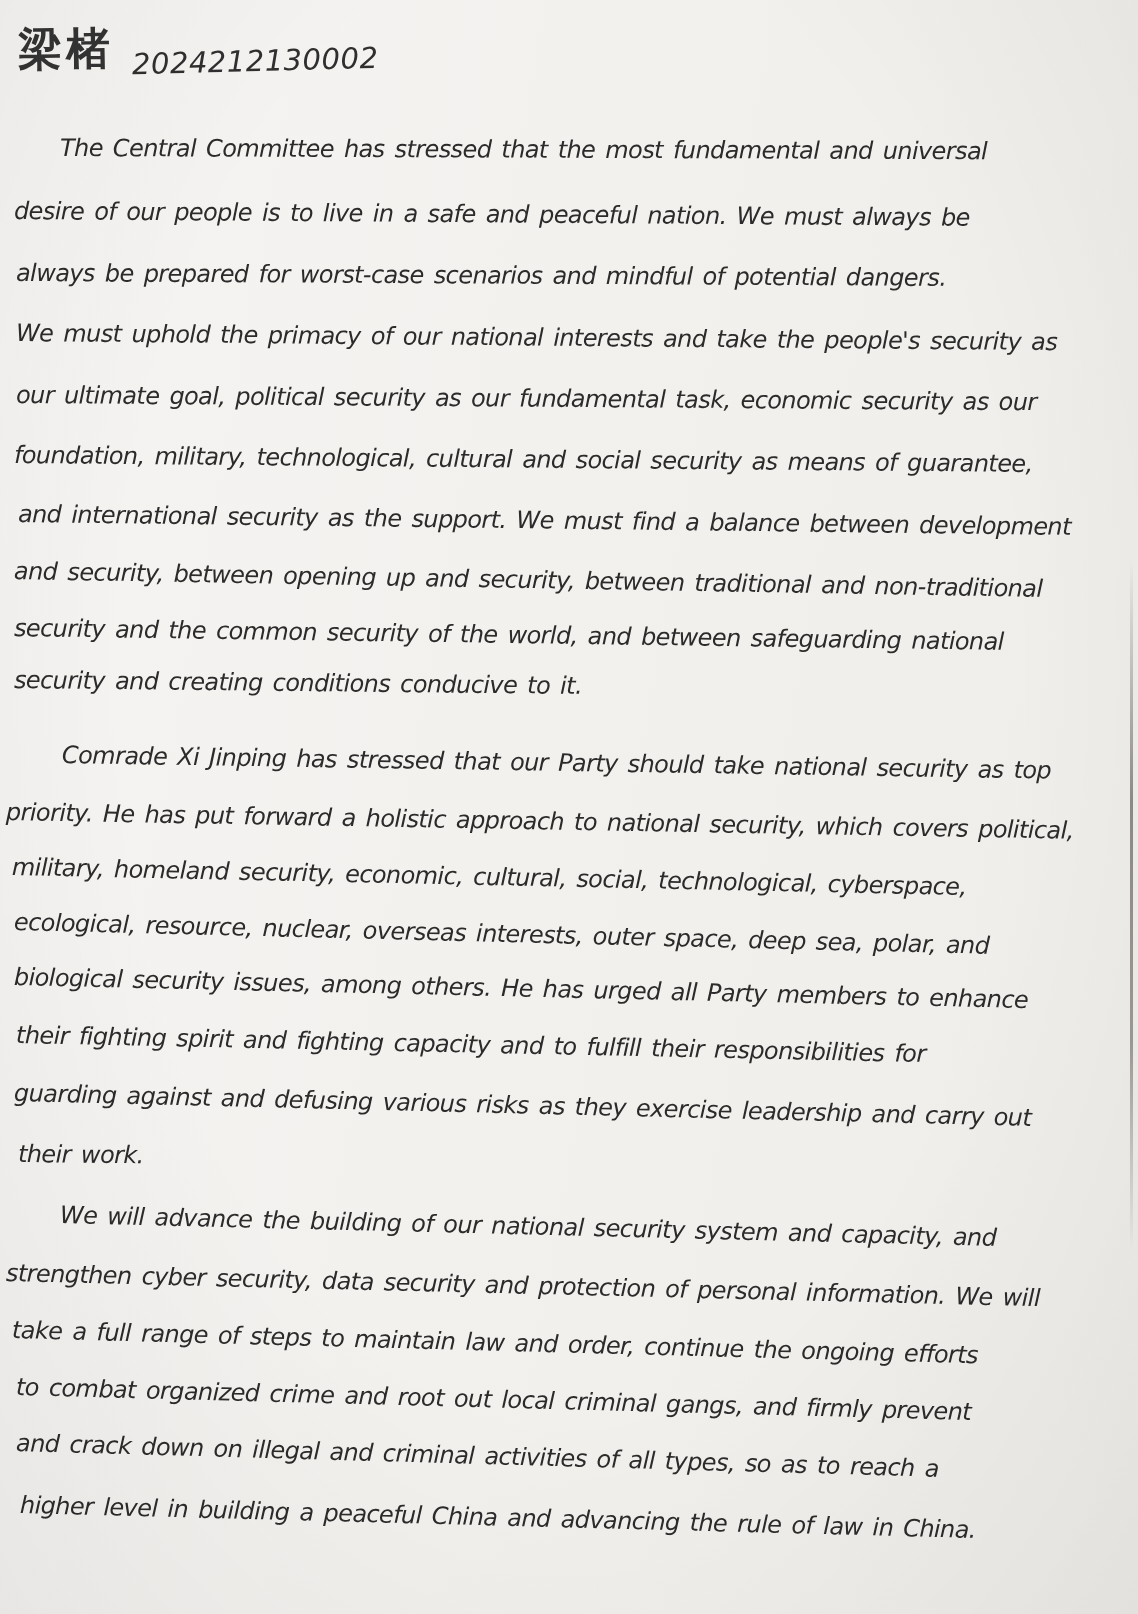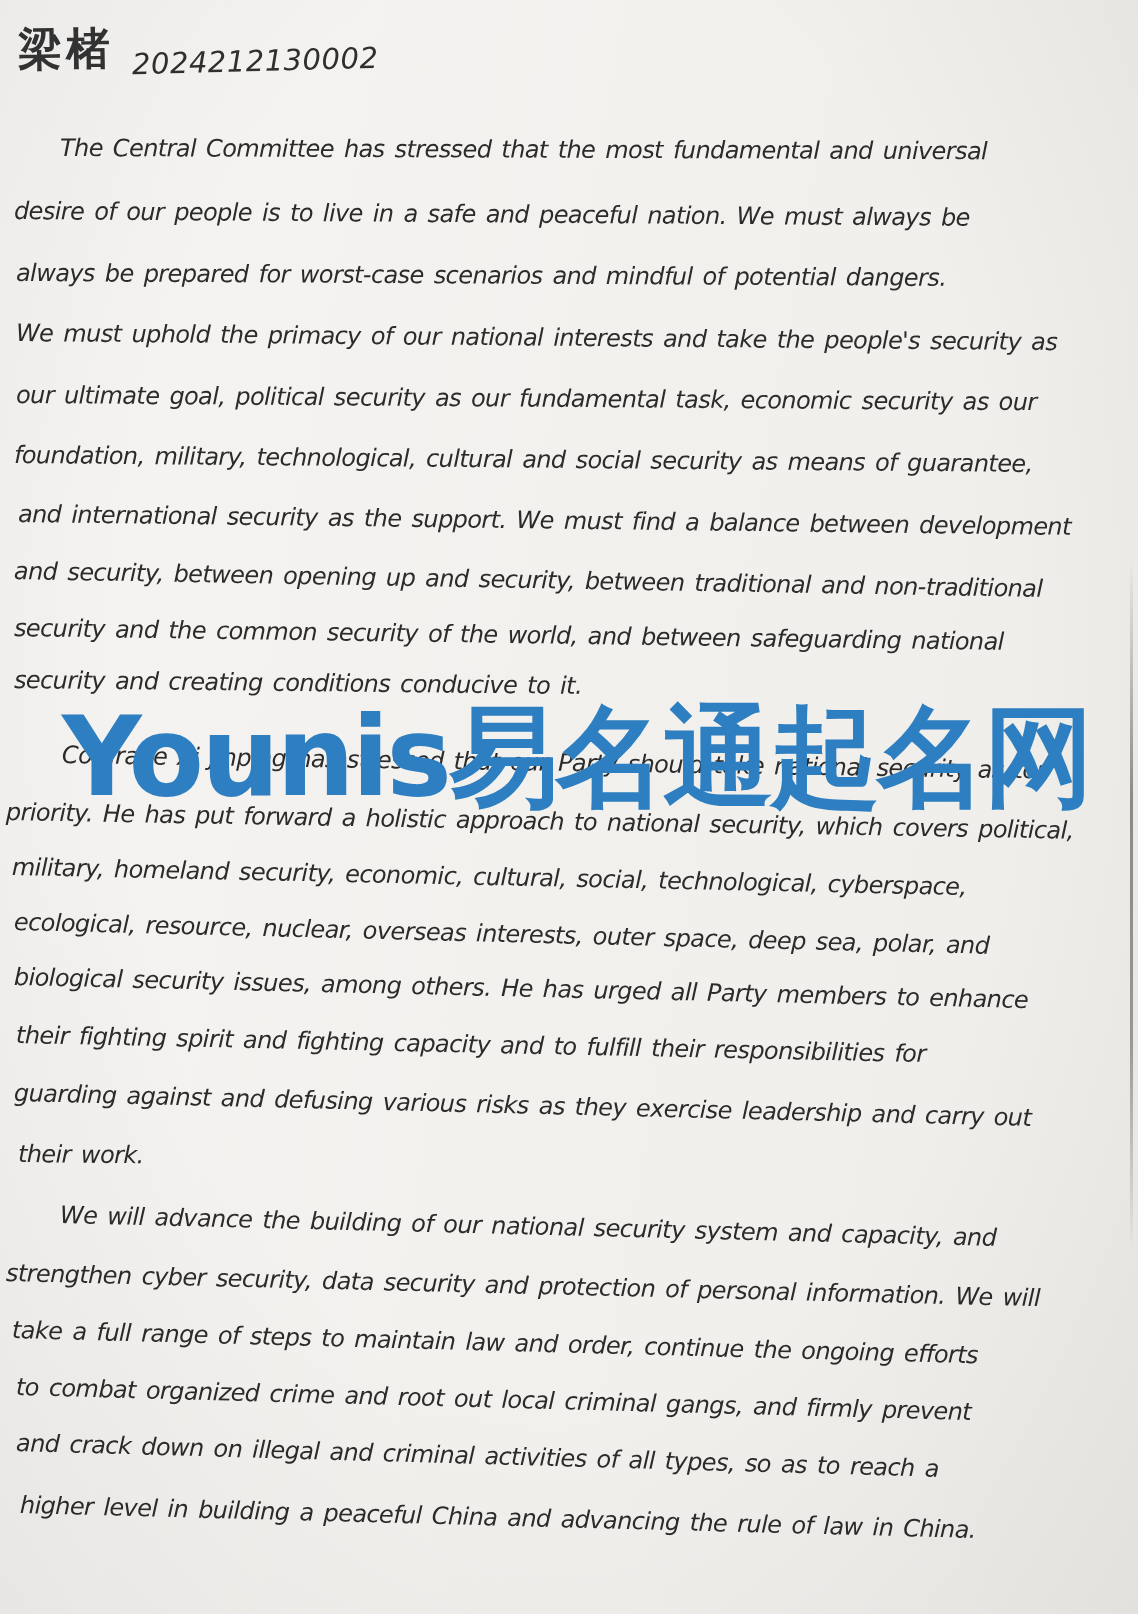--- a/index.html
+++ b/index.html
@@ -100,17 +100,16 @@
 
   <div>
     <div class="hw" style="left:60px;top:1201px;transform:rotate(1.4deg)">We will advance the building of our national security system and capacity, and</div>
     <div class="hw" style="left:6px;top:1259px;transform:rotate(1.4deg)">strengthen cyber security, data security and protection of personal information. We will</div>
     <div class="hw" style="left:12px;top:1316px;transform:rotate(1.5deg)">take a full range of steps to maintain law and order, continue the ongoing efforts</div>
     <div class="hw" style="left:16px;top:1373px;transform:rotate(1.5deg)">to combat organized crime and root out local criminal gangs, and firmly prevent</div>
     <div class="hw" style="left:16px;top:1429px;transform:rotate(1.6deg)">and crack down on illegal and criminal activities of all types, so as to reach a</div>
     <div class="hw" style="left:20px;top:1491px;transform:rotate(1.5deg)">higher level in building a peaceful China and advancing the rule of law in China.</div>
   </div>
 
-  <div class="watermark">Younis易名通起名网</div>
 
   <div class="paper-edge-right"></div>
 
 </div>
 
 </body></html>

